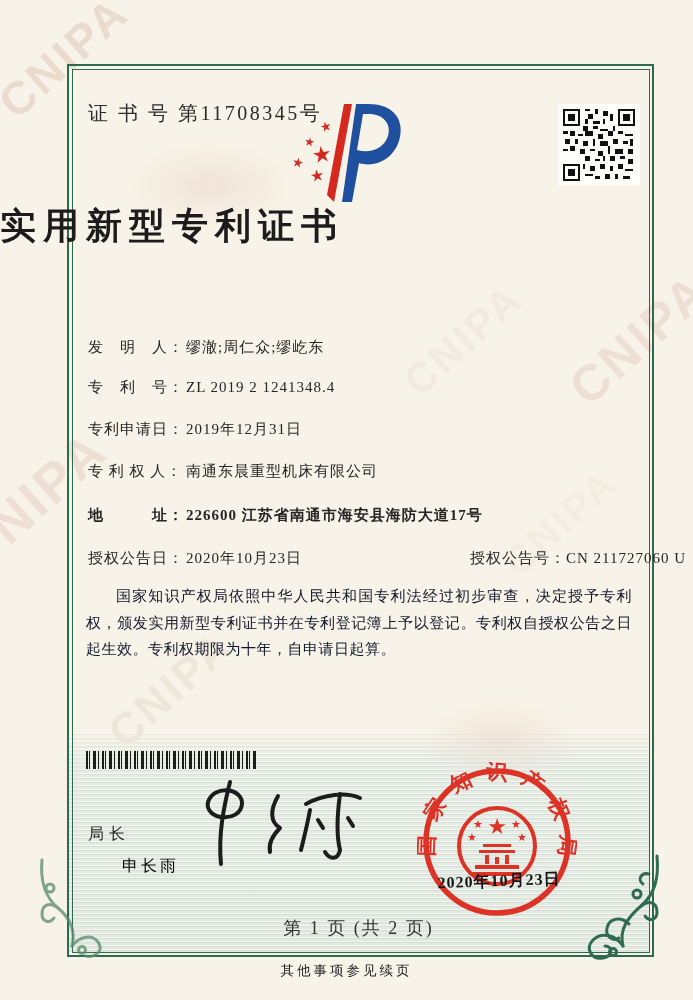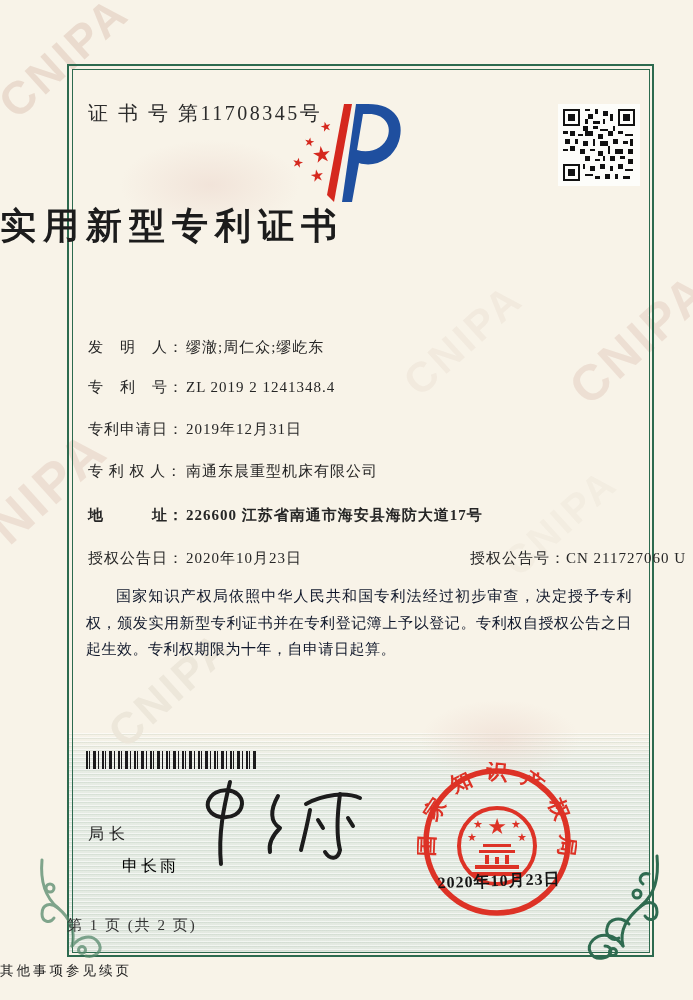--- a/index.html
+++ b/index.html
@@ -58,23 +58,23 @@
   .barcode{position:absolute; left:86px; top:751px; width:172px; height:18px; z-index:4;
     background:repeating-linear-gradient(90deg,#1b1b1b 0 2px,transparent 2px 3px,#1b1b1b 3px 4px,transparent 4px 7px,#1b1b1b 7px 10px,transparent 10px 12px,#1b1b1b 12px 13px,transparent 13px 16px);}
   .commissioner-title{position:absolute; left:88px; top:824px; z-index:4; font-size:16px; letter-spacing:5px; color:#1e1e1e;}
   .commissioner-name{position:absolute; left:88px; top:856px; z-index:4; font-size:16px; letter-spacing:3px; color:#000000;margin-left:34px;}
   .signature{position:absolute; left:190px; top:772px; z-index:5;}
   .seal{position:absolute; left:417px; top:762px; width:160px; height:160px; z-index:5; opacity:.93;}
   .seal-arc-text{font-size:21px; font-weight:bold; letter-spacing:13px; fill:#dd2518;
     font-family:"Liberation Serif","DejaVu Serif",serif;}
   .seal-date{position:absolute; left:424px; top:871px; width:150px; z-index:6; text-align:center;
     font-size:16px; font-weight:bold; letter-spacing:1px; color:#141414; transform:rotate(-2deg);}
-  .page-indicator{position:absolute; left:67px; top:916px; width:583px; z-index:4;
-    font-size:15px; letter-spacing:2px; color:#333;}
-  .continuation{position:absolute; left:0; top:962px; width:100%; z-index:4;
+  .page-indicator{position:absolute; left:67px; top:916px; width:583px; text-align:center; z-index:4;
+    font-size:18px; letter-spacing:2px; color:#333;}
+  .continuation{position:absolute; left:0; top:962px; width:100%; text-align:center; z-index:4;
     font-size:13.5px; letter-spacing:3px; color:#222;}
 </style>
 </head>
 <body>
 
 <div class="page">
 
   <div class="band"></div>
 
   <div class="wm wm1">CNIPA</div>

